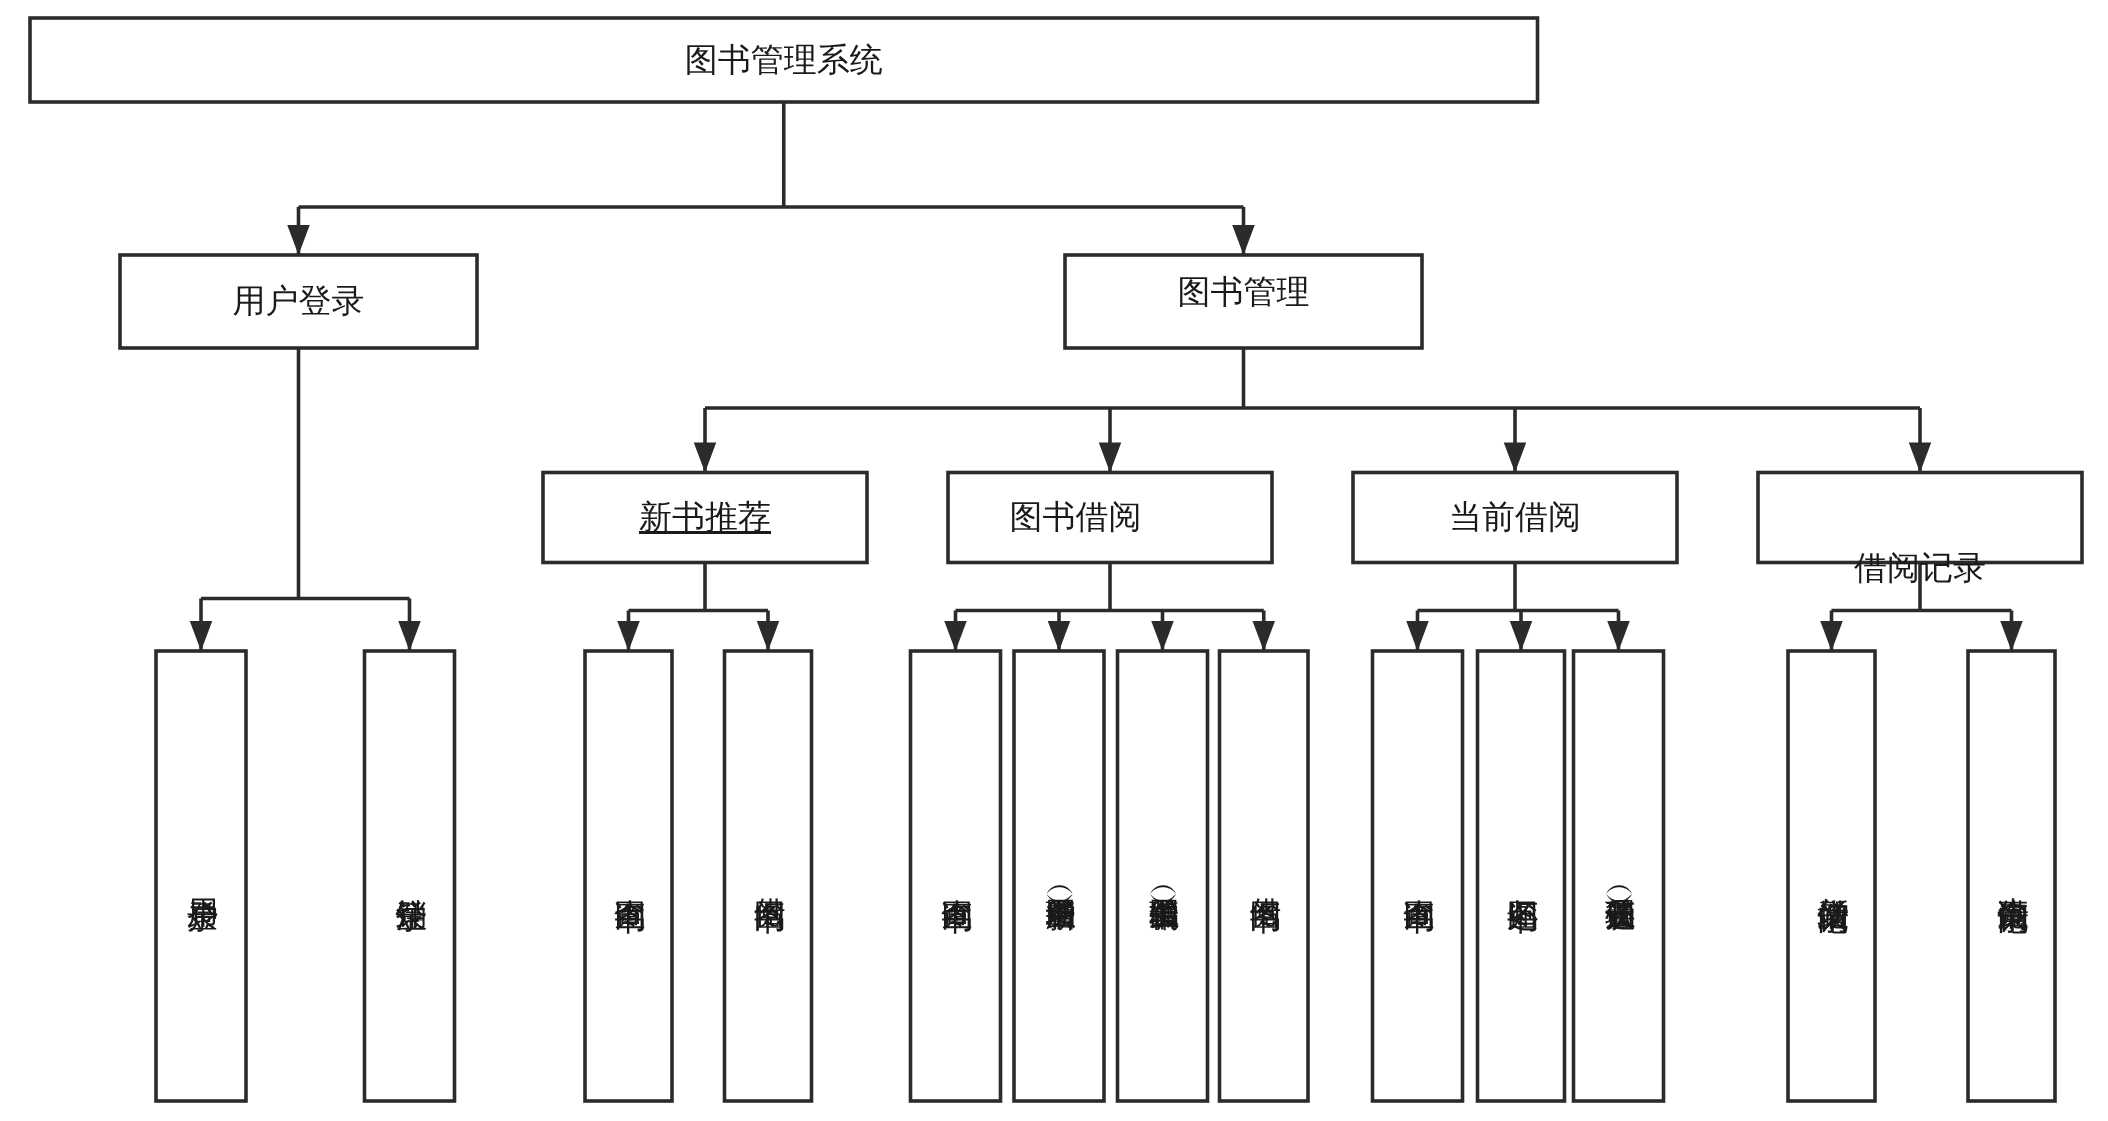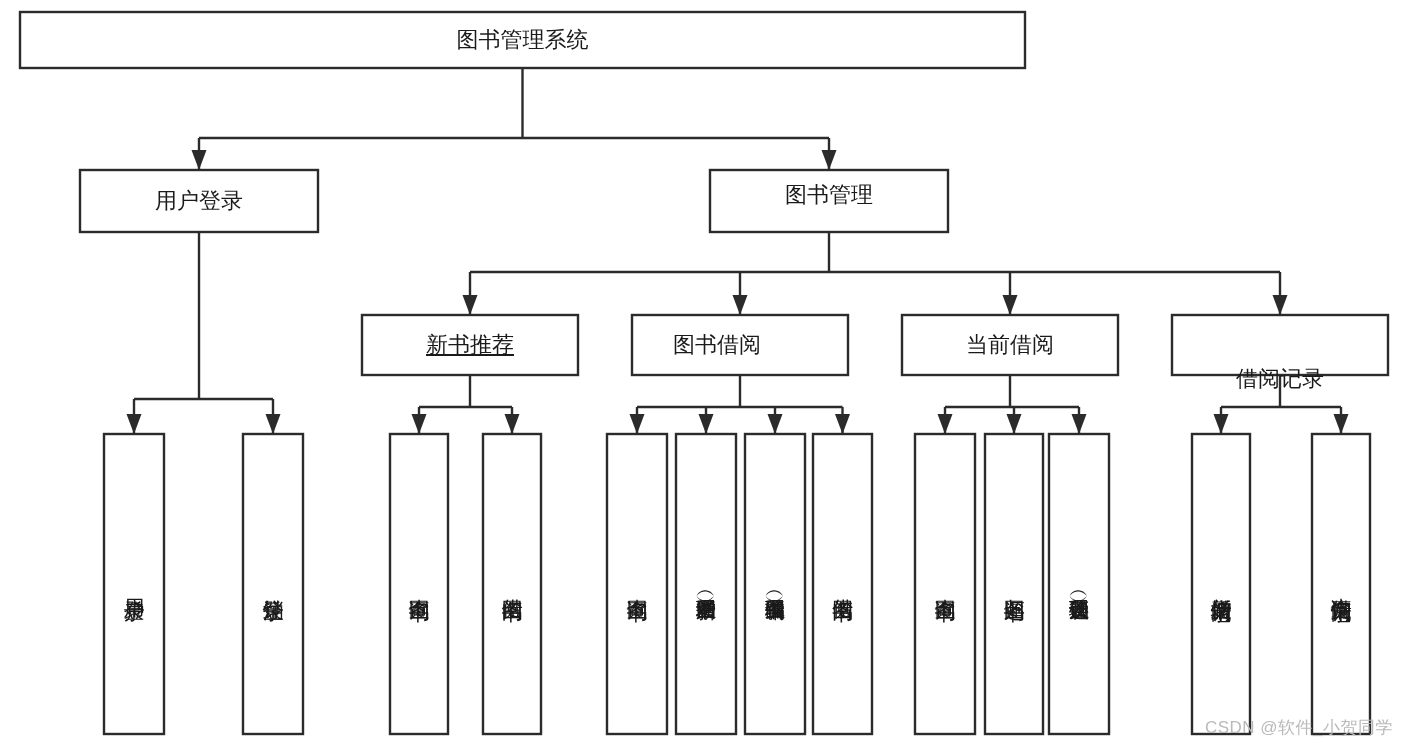--- a/index.html
+++ b/index.html
@@ -174,14 +174,13 @@
       <div class="vlabel-wrap" style="left: 607px; top: 434px; width: 60px; height: 300px;">查询图书</div>
       <div class="vlabel-wrap" style="left: 676px; top: 434px; width: 60px; height: 300px; font-size: 20px; letter-spacing: 0px;">新增图书（管理员）</div>
       <div class="vlabel-wrap" style="left: 745px; top: 434px; width: 60px; height: 300px; font-size: 20px; letter-spacing: 0px;">编辑图书（管理员）</div>
       <div class="vlabel-wrap" style="left: 813px; top: 434px; width: 59px; height: 300px;">借阅图书</div>
       <div class="vlabel-wrap" style="left: 915px; top: 434px; width: 60px; height: 300px;">查询图书</div>
       <div class="vlabel-wrap" style="left: 985px; top: 434px; width: 58px; height: 300px;">归还图书</div>
       <div class="vlabel-wrap" style="left: 1049px; top: 434px; width: 60px; height: 300px; font-size: 20px; letter-spacing: 0px;">确认归还（管理员）</div>
       <div class="vlabel-wrap" style="left: 1192px; top: 434px; width: 58px; height: 300px;">新增借阅记录</div>
       <div class="vlabel-wrap" style="left: 1312px; top: 434px; width: 58px; height: 300px;">查询借阅记录</div>
     </div>
-  <div class="watermark">CSDN @软件_小贺同学</div>
 </div>
 
 </body></html>

